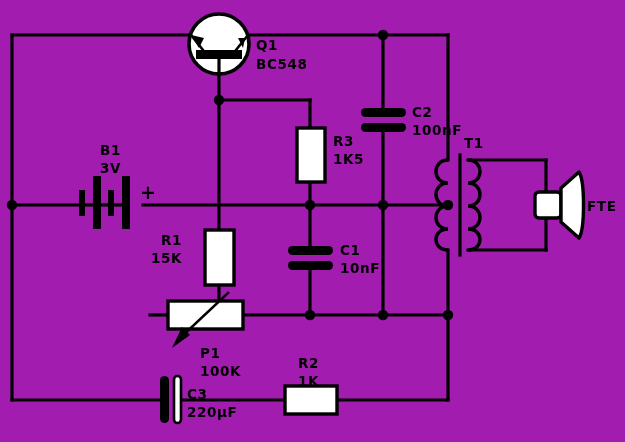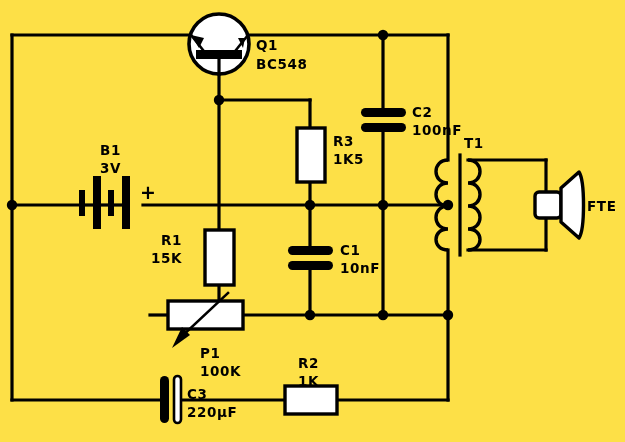--- a/index.html
+++ b/index.html
@@ -11,21 +11,21 @@
   body {
     width: 625px;
     height: 442px;
     overflow: hidden;
     font-family: "DejaVu Sans", sans-serif;
   }
   #schematic-root {
     position: relative;
     width: 625px;
     height: 442px;
-    background: #fde047;
+    background: #a21caf;
   }
   svg#circuit-svg {
     display: block;
     width: 625px;
     height: 442px;
   }
   .wire {
     stroke: #000000;
     stroke-width: 3.2;
     fill: none;

